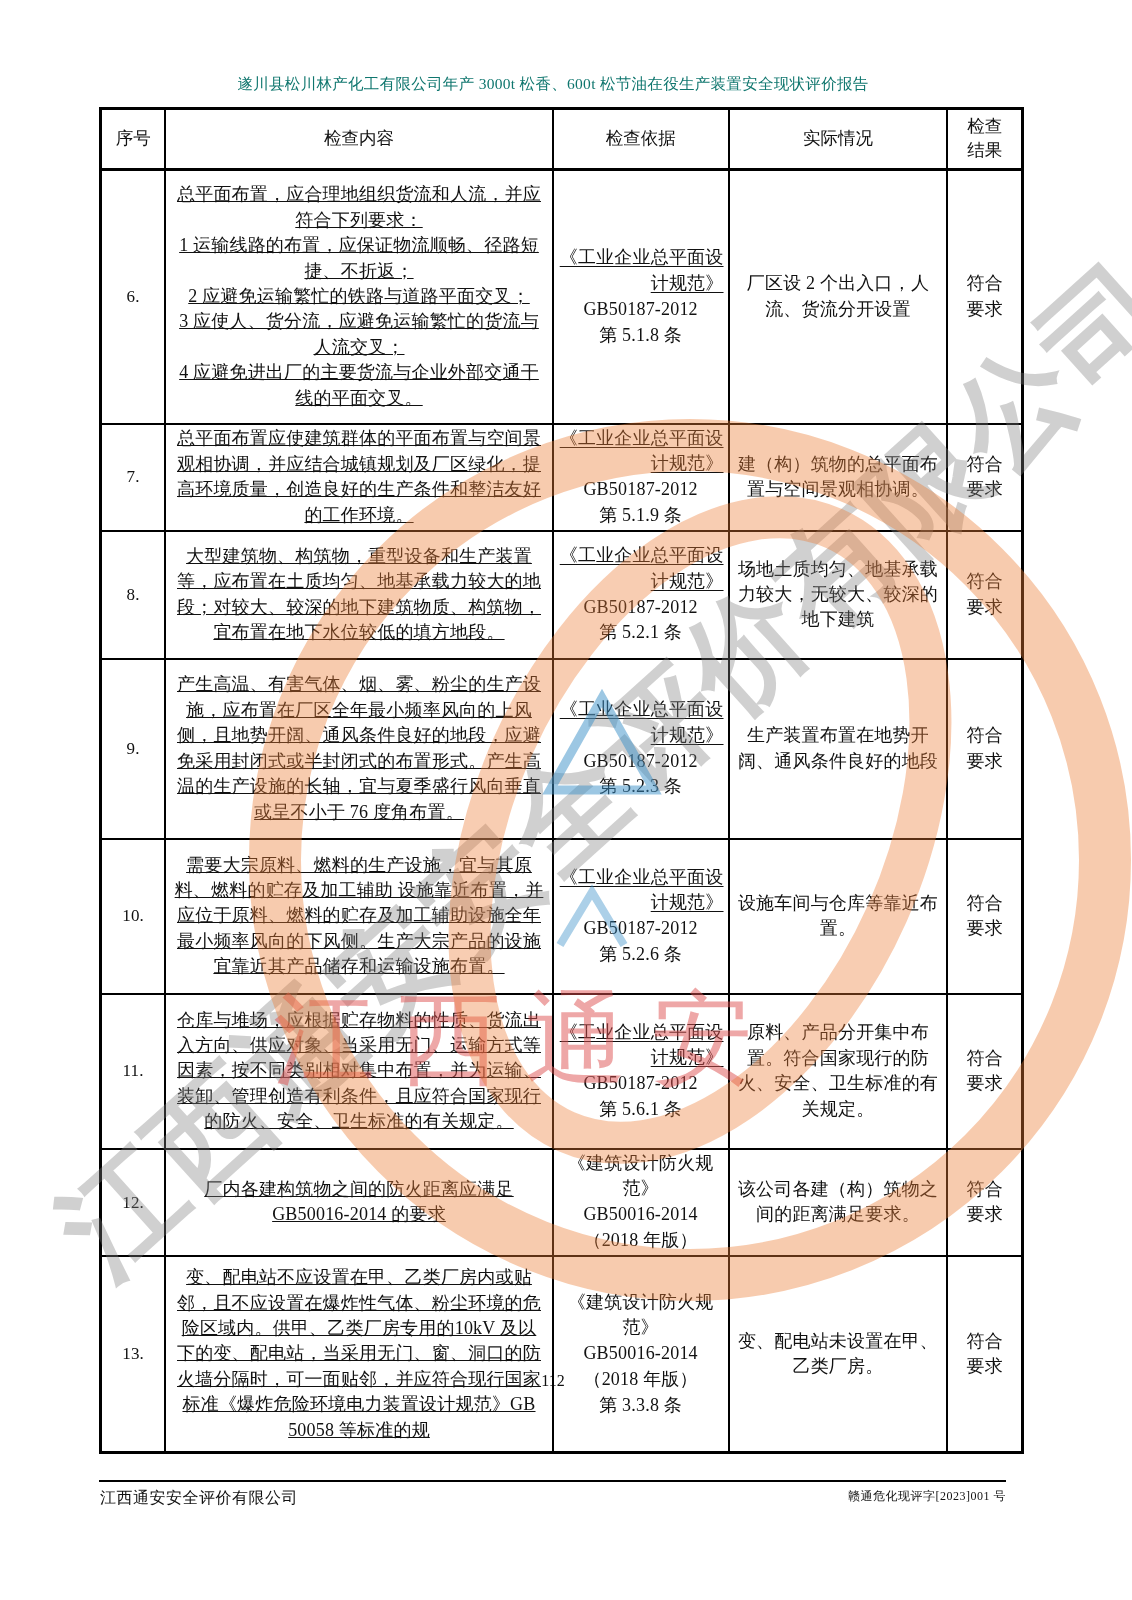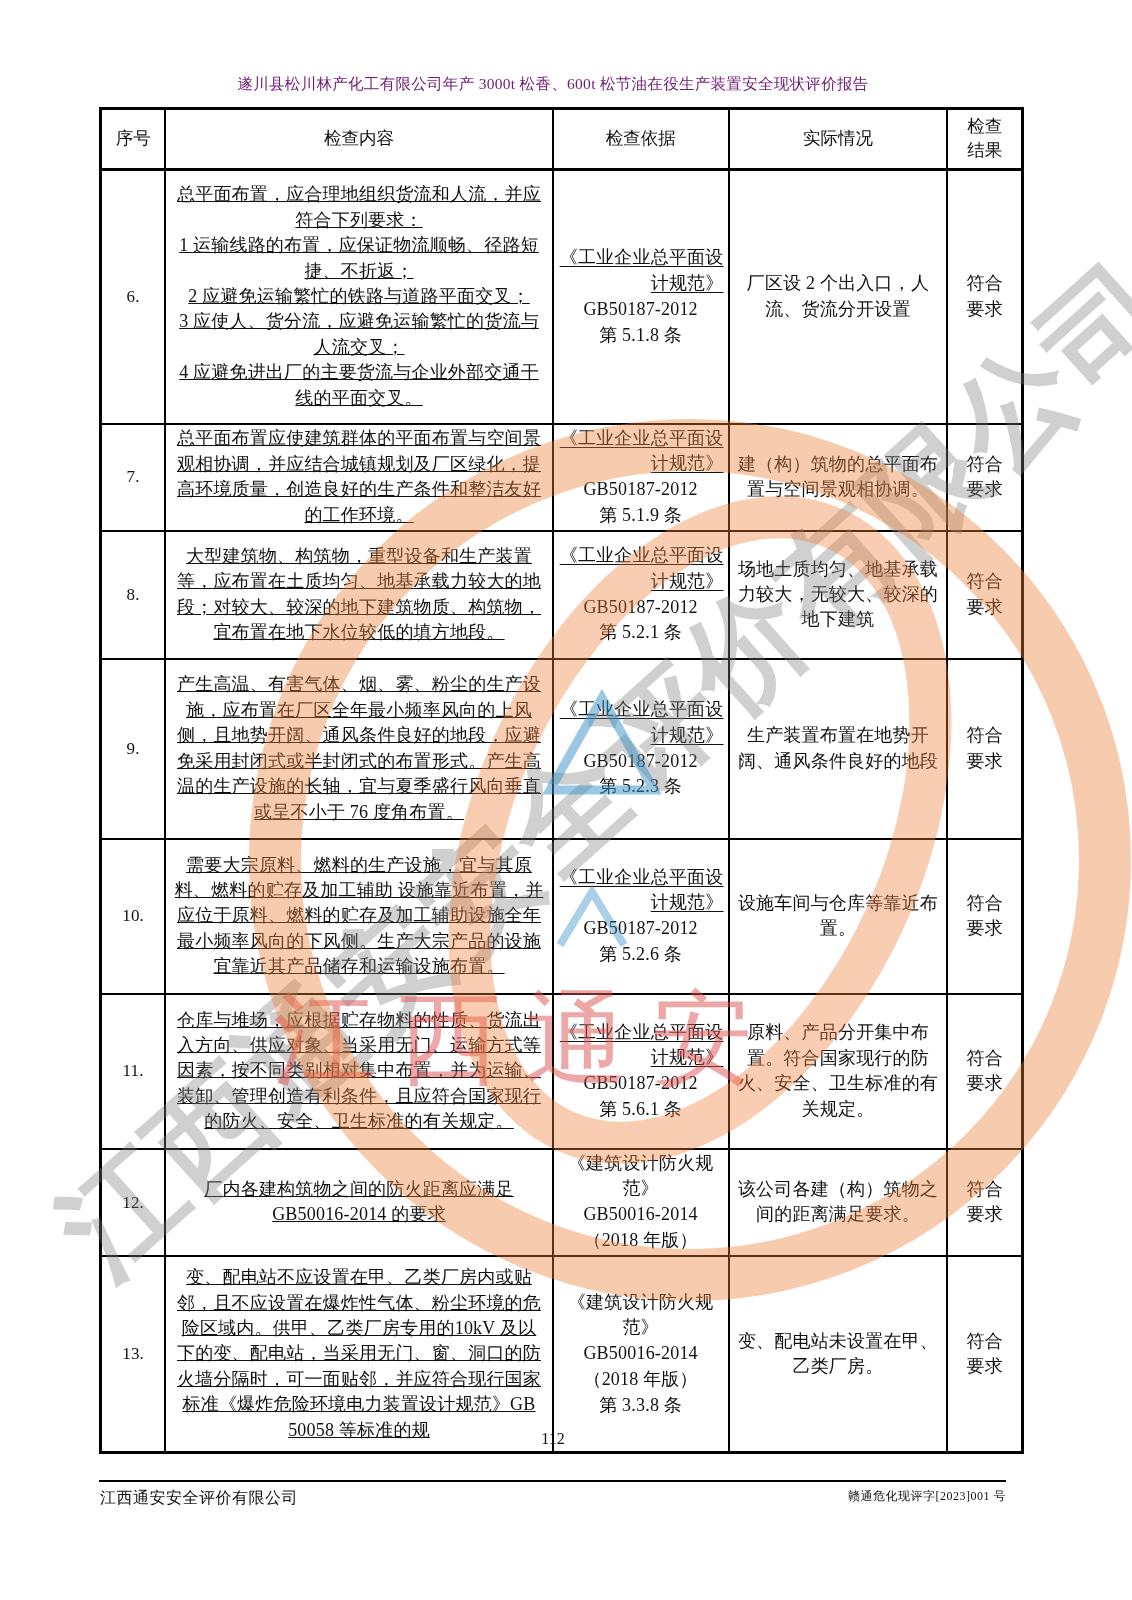--- a/index.html
+++ b/index.html
@@ -8,21 +8,21 @@
     background:#ffffff;
     font-family:"Liberation Serif","DejaVu Serif",serif;
     color:#111;
   }
   .page{position:absolute;inset:0;overflow:hidden;}
 
   
   .doc-title{
     position:absolute;top:74px;left:100px;width:906px;
     text-align:center;font-size:15.5px;letter-spacing:.3px;
-    white-space:nowrap;color:#701a75;
+    white-space:nowrap;color:#0f766e;
   }
 
   
   table.check{
     position:absolute;left:99px;top:107px;width:925px;
     border-collapse:collapse;table-layout:fixed;
     z-index:1;
   }
   table.check,table.check td,table.check th{border:2px solid #000;}
   table.check{border-width:3px;}
@@ -38,21 +38,21 @@
     text-align:center;padding:1px 4px;letter-spacing:.2px;
   }
   .pre{white-space:pre-line;margin-left:48px;}
   .c-no{font-size:17px;}
   .c-content{padding:1px 7px;text-decoration:underline;}
   .c-basis div{line-height:25.8px;}
   .u{text-decoration:underline;text-underline-offset:3px;text-align:right;}
 
   
   .page-number{
-    position:absolute;top:1430px;left:100px;width:906px;
+    position:absolute;top:1372px;left:100px;width:906px;
     text-align:center;font-size:16px;
   }
   .footer-rule{
     position:absolute;top:1480px;left:99px;width:907px;height:2px;background:#000;
   }
   .footer-left{
     position:absolute;top:1488px;left:100px;font-size:16px;letter-spacing:.5px;
   }
   .footer-right{
     position:absolute;top:1488px;right:126px;font-size:12px;letter-spacing:.5px;

